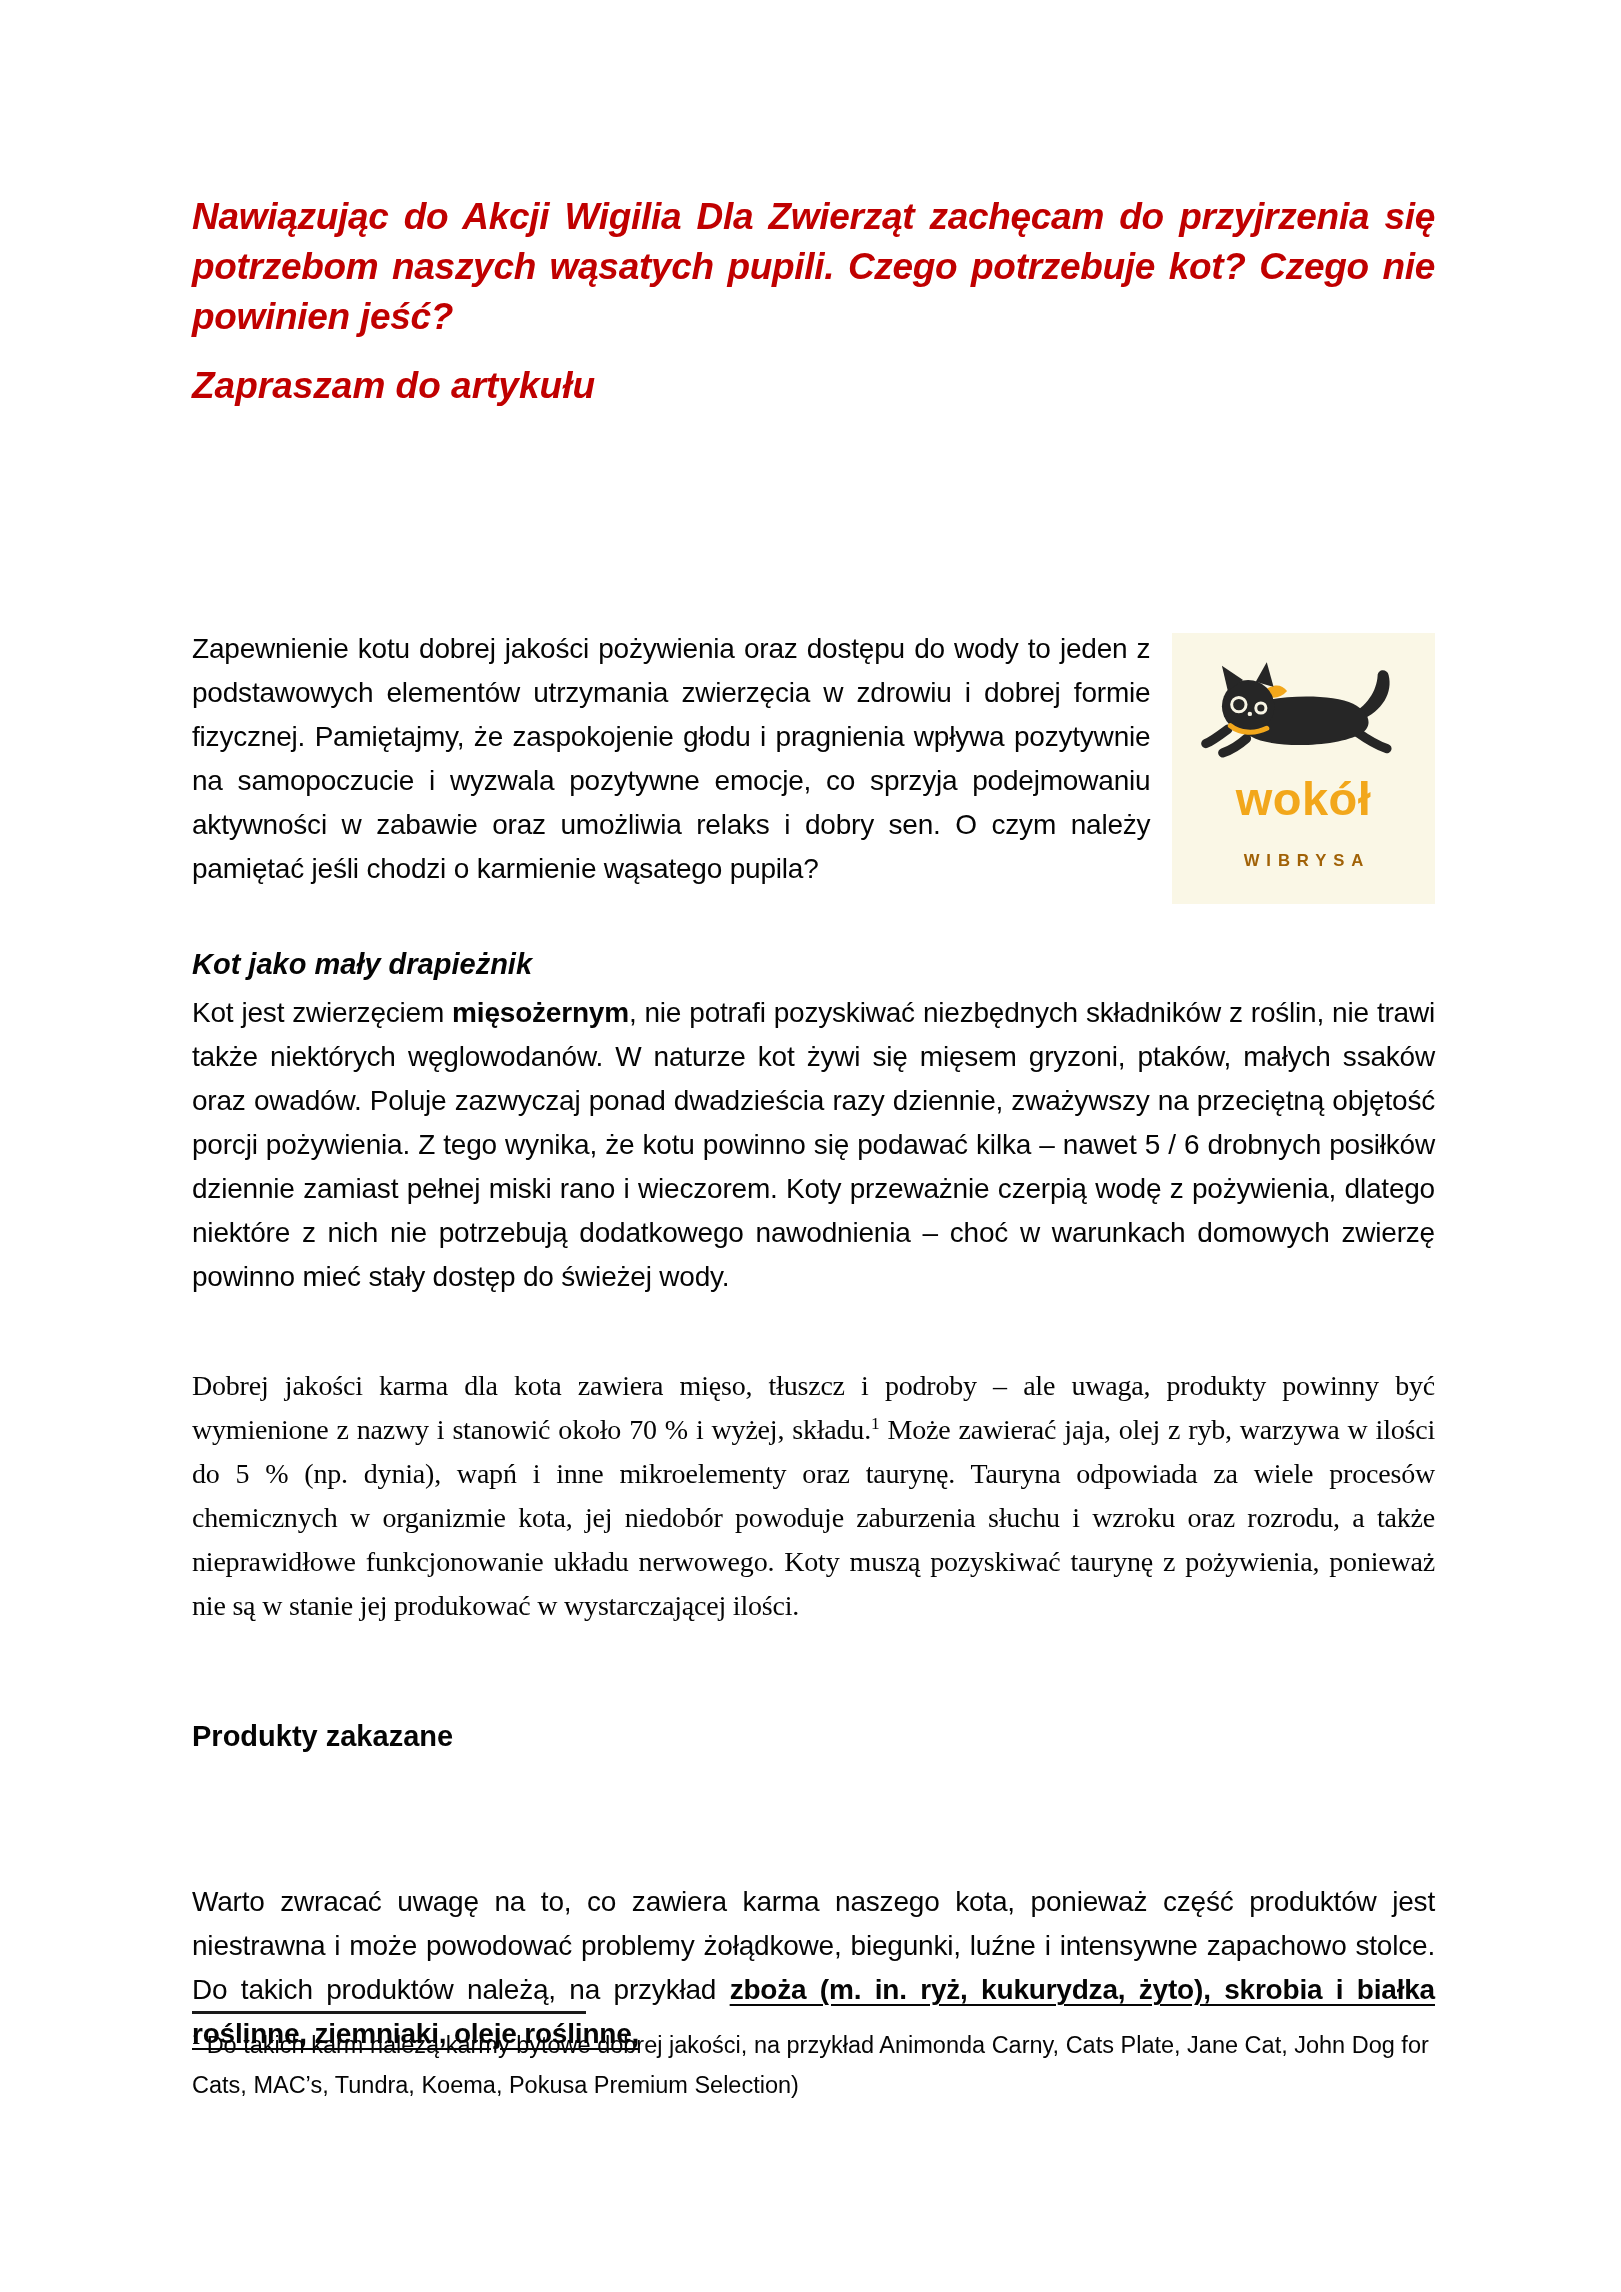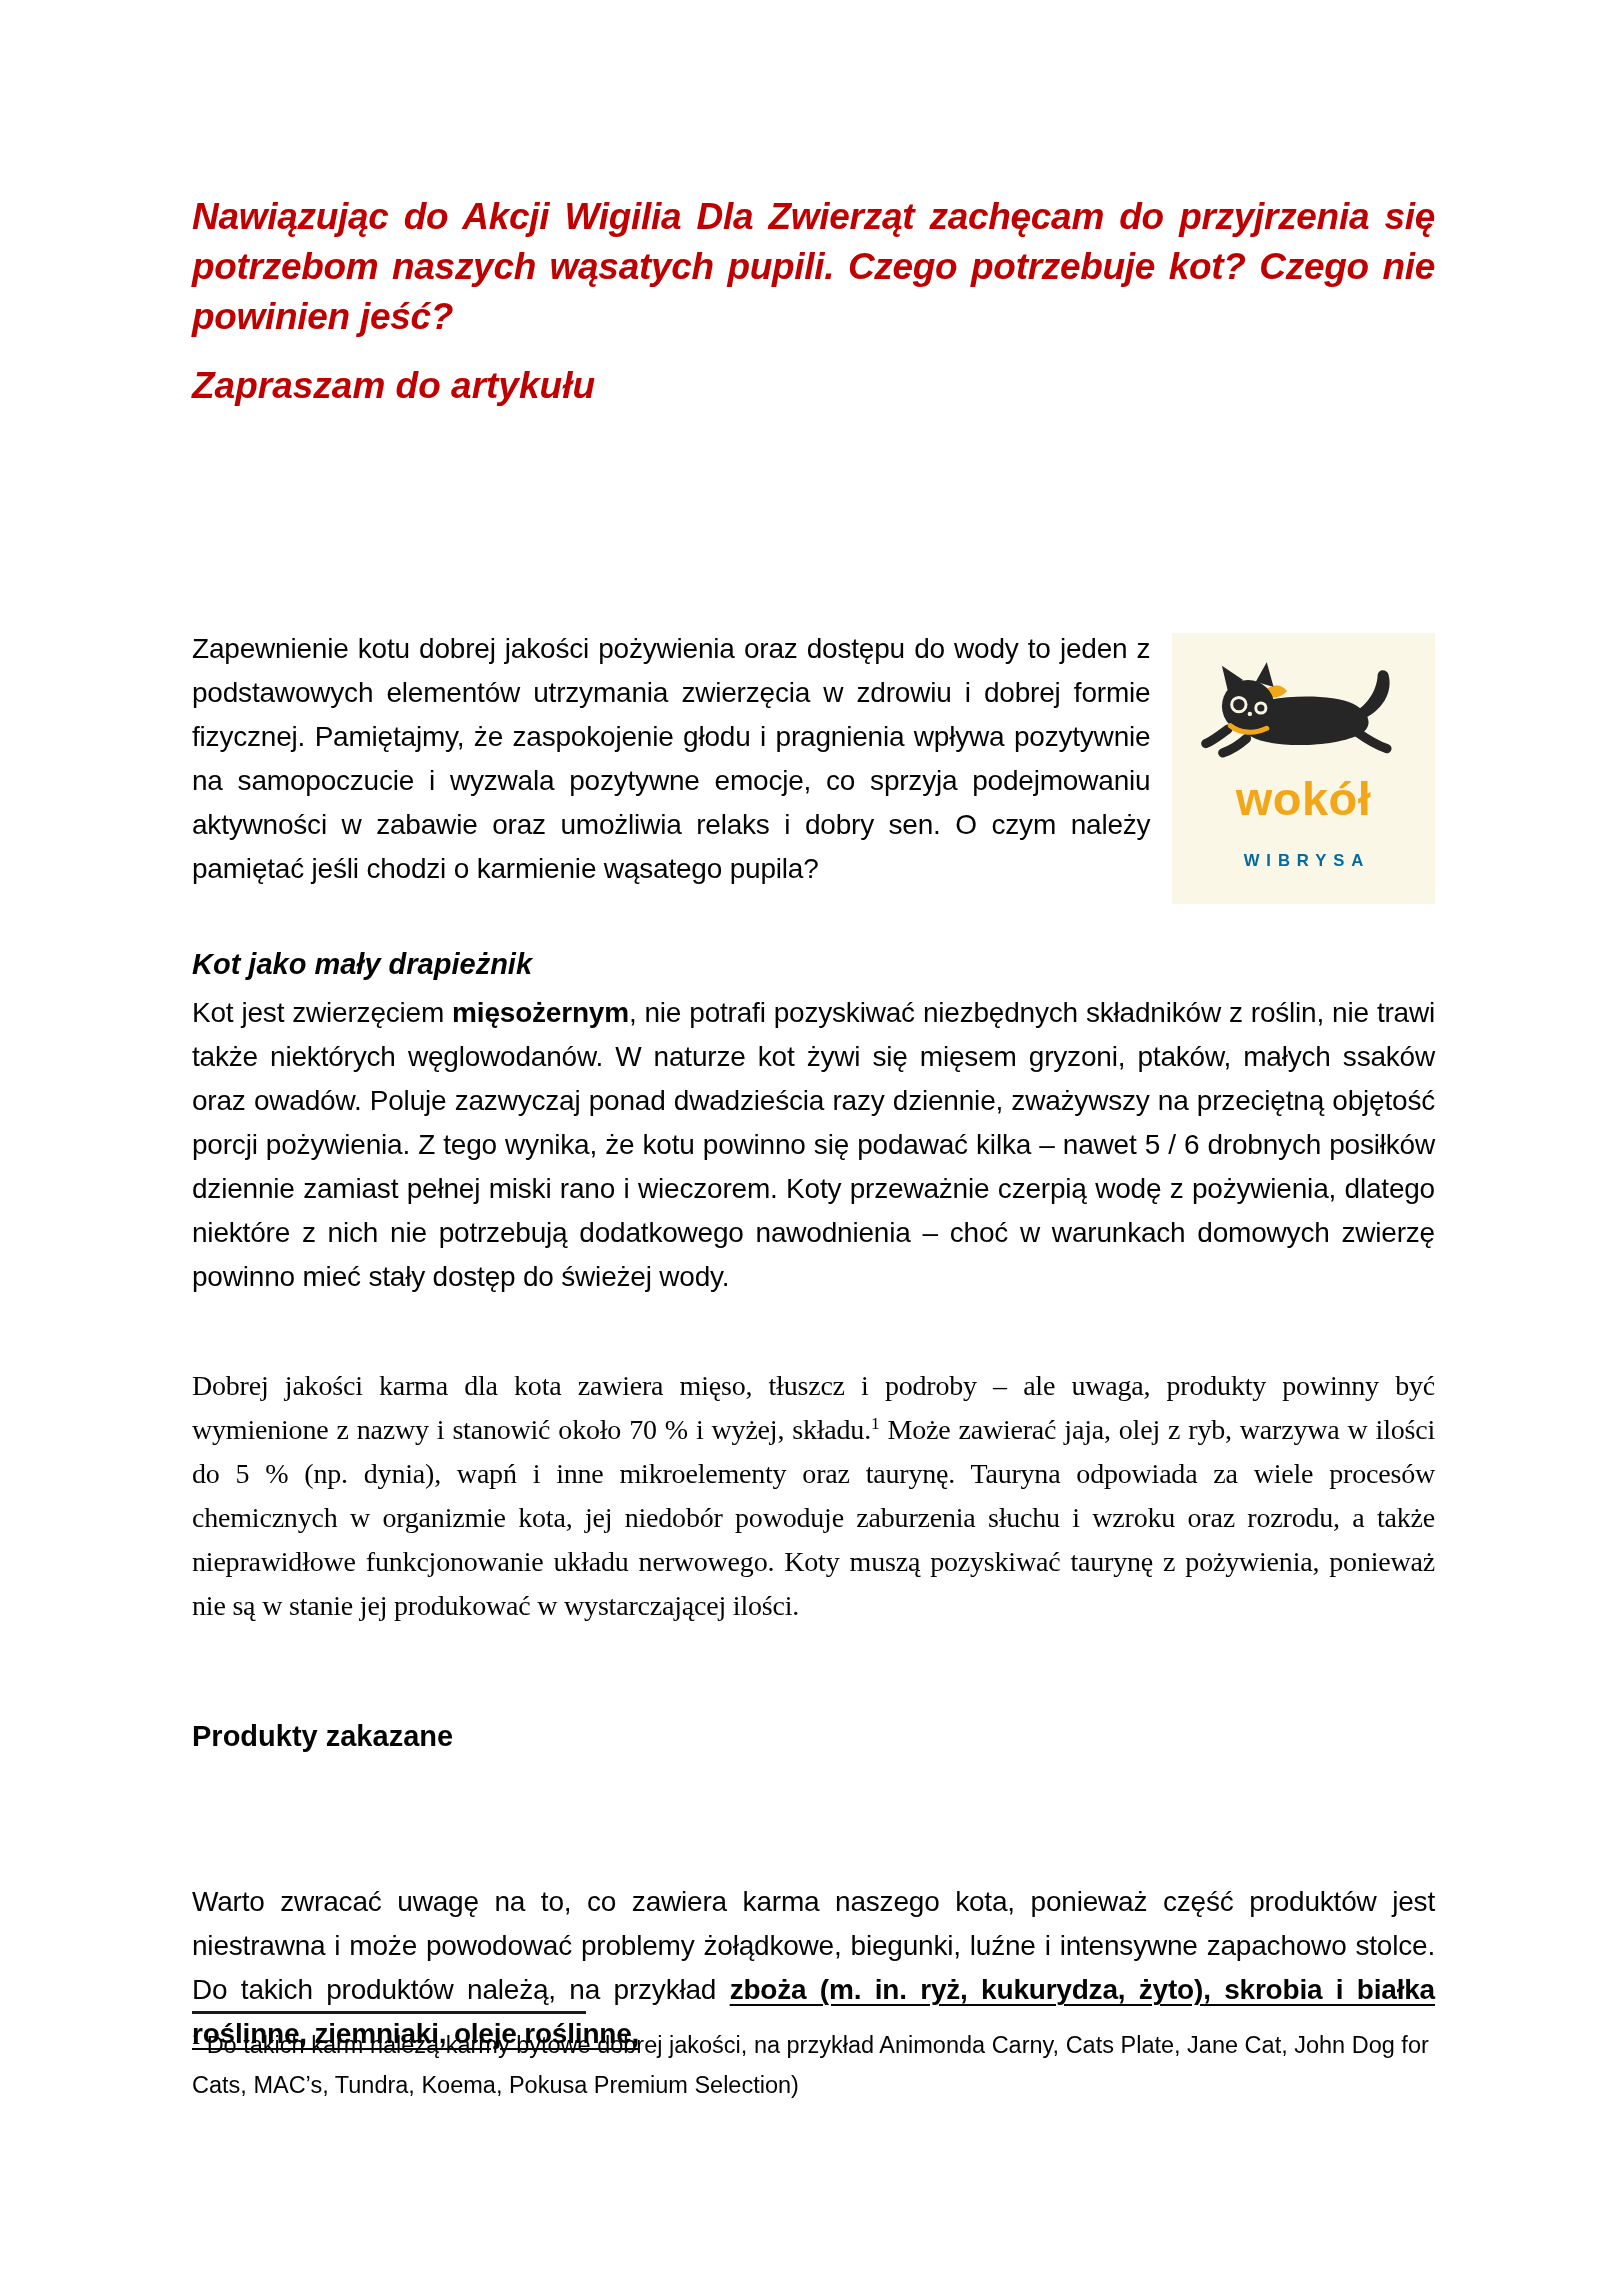--- a/index.html
+++ b/index.html
@@ -90,21 +90,21 @@
     display: block;
     color: #F2A71B;
     font-size: 47px;
     font-weight: bold;
     line-height: 51px;
     letter-spacing: 0.5px;
     margin-top: 2px;
   }
   .logo-sub {
     display: block;
-    color: #0369a1;
+    color: #a16207;
     font-size: 16.7px;
     font-weight: bold;
     letter-spacing: 6.9px;
     padding-left: 6.9px;
     margin-top: 6.9px;
   }
 
   
   .footnote-sep {
     position: absolute;

